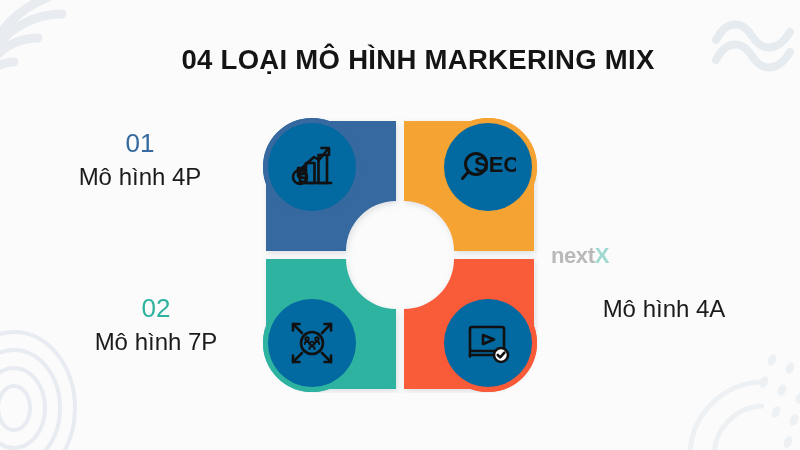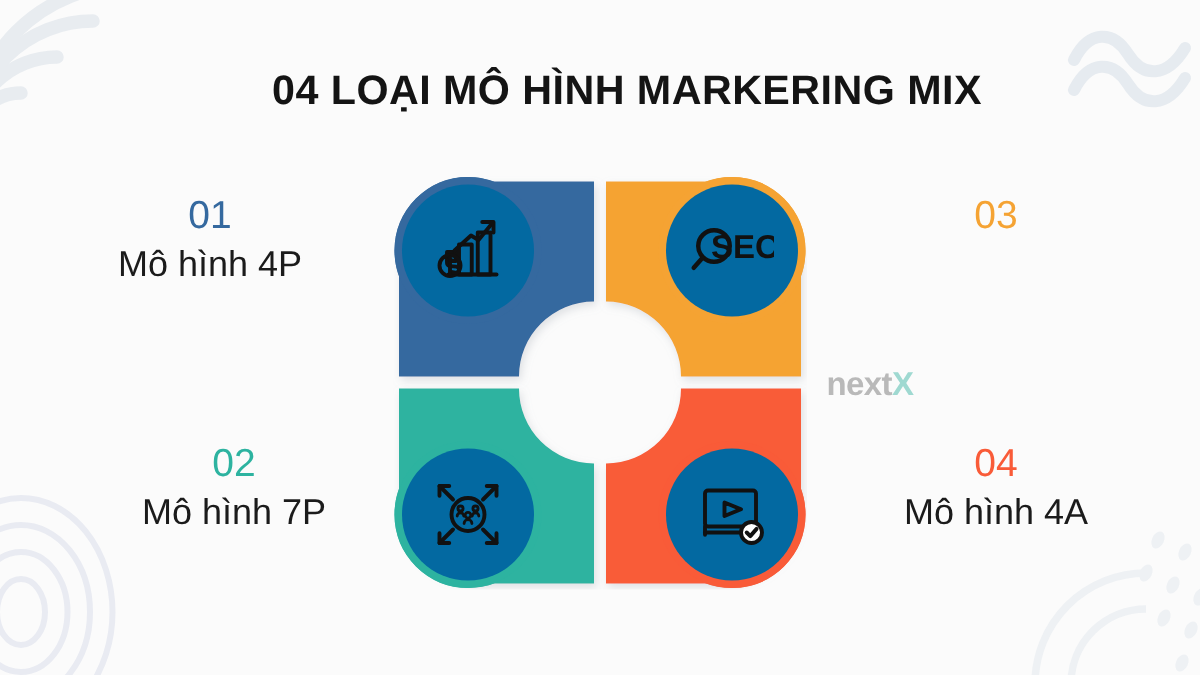--- a/index.html
+++ b/index.html
@@ -146,25 +146,23 @@
   <div class="label-num" style="color:#35699f">01</div>
   <div class="label-text">Mô hình 4P</div>
 </div>
 
 <div class="label-block" id="block-02">
   <div class="label-num" style="color:#2db3a0">02</div>
   <div class="label-text">Mô hình 7P</div>
 </div>
 
 <div class="label-block" id="block-03">
-  <div class="label-num" style="color:#f5a333">03</div>
 </div>
 
 <div class="label-block" id="block-04">
-  <div class="label-num" style="color:#f95b38">04</div>
   <div class="label-text">Mô hình 4A</div>
 </div>
 
 <div class="donut-wrap">
 
   <svg class="donut-svg" viewBox="0 0 276 276">
     <defs>
       <filter id="seg-shadow" x="-30%" y="-30%" width="170%" height="170%">
         <feDropShadow dx="1.5" dy="2.5" stdDeviation="3" flood-color="#9aa3ad" flood-opacity="0.30"></feDropShadow>
       </filter>

